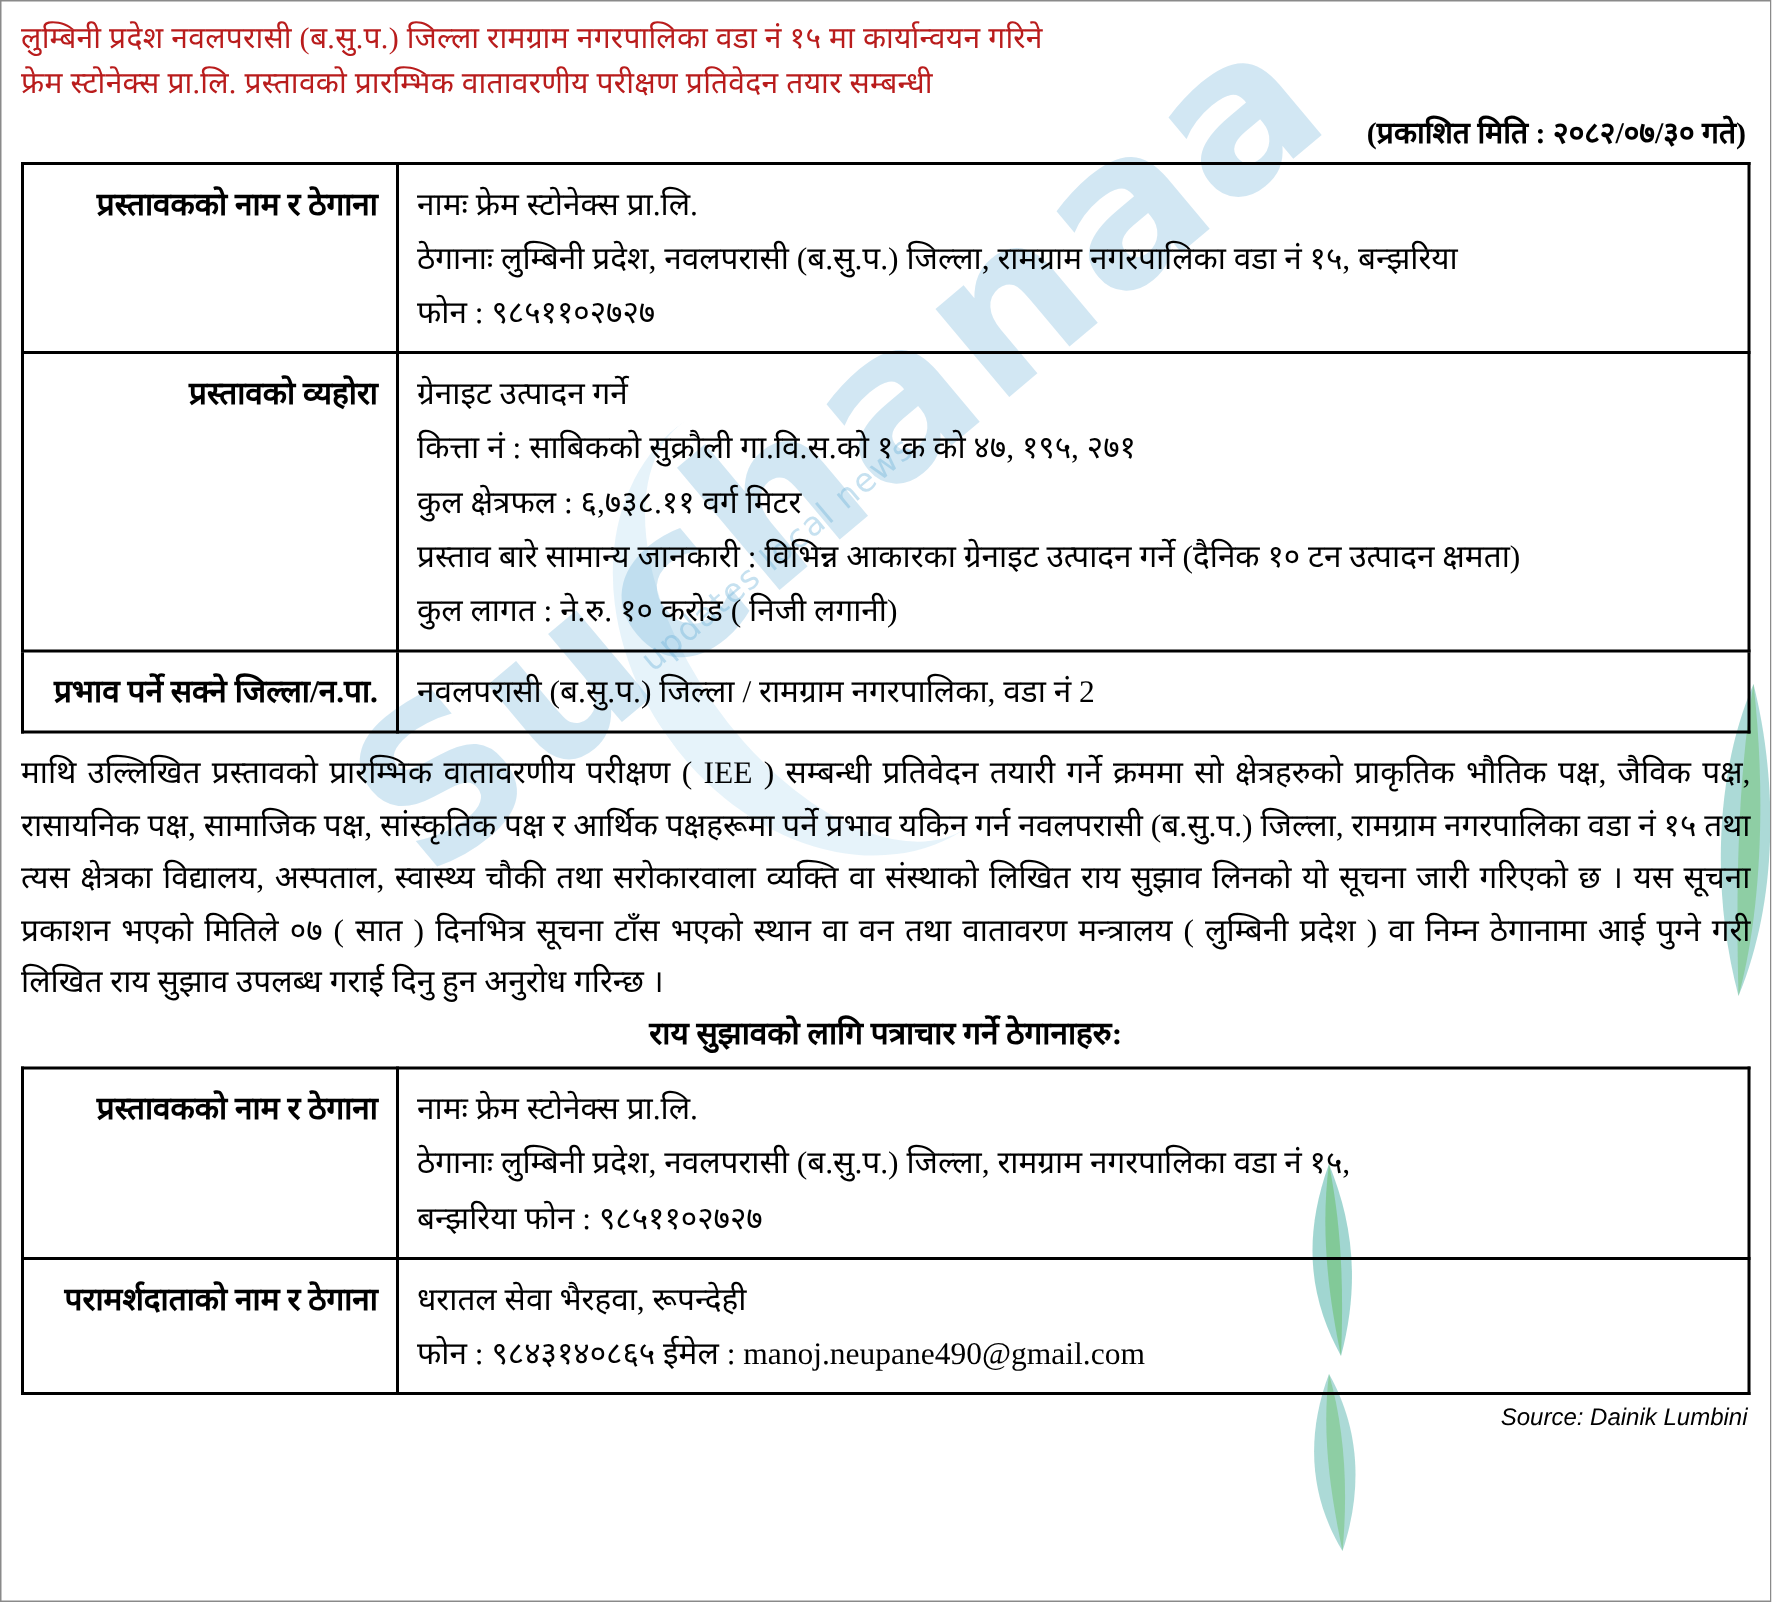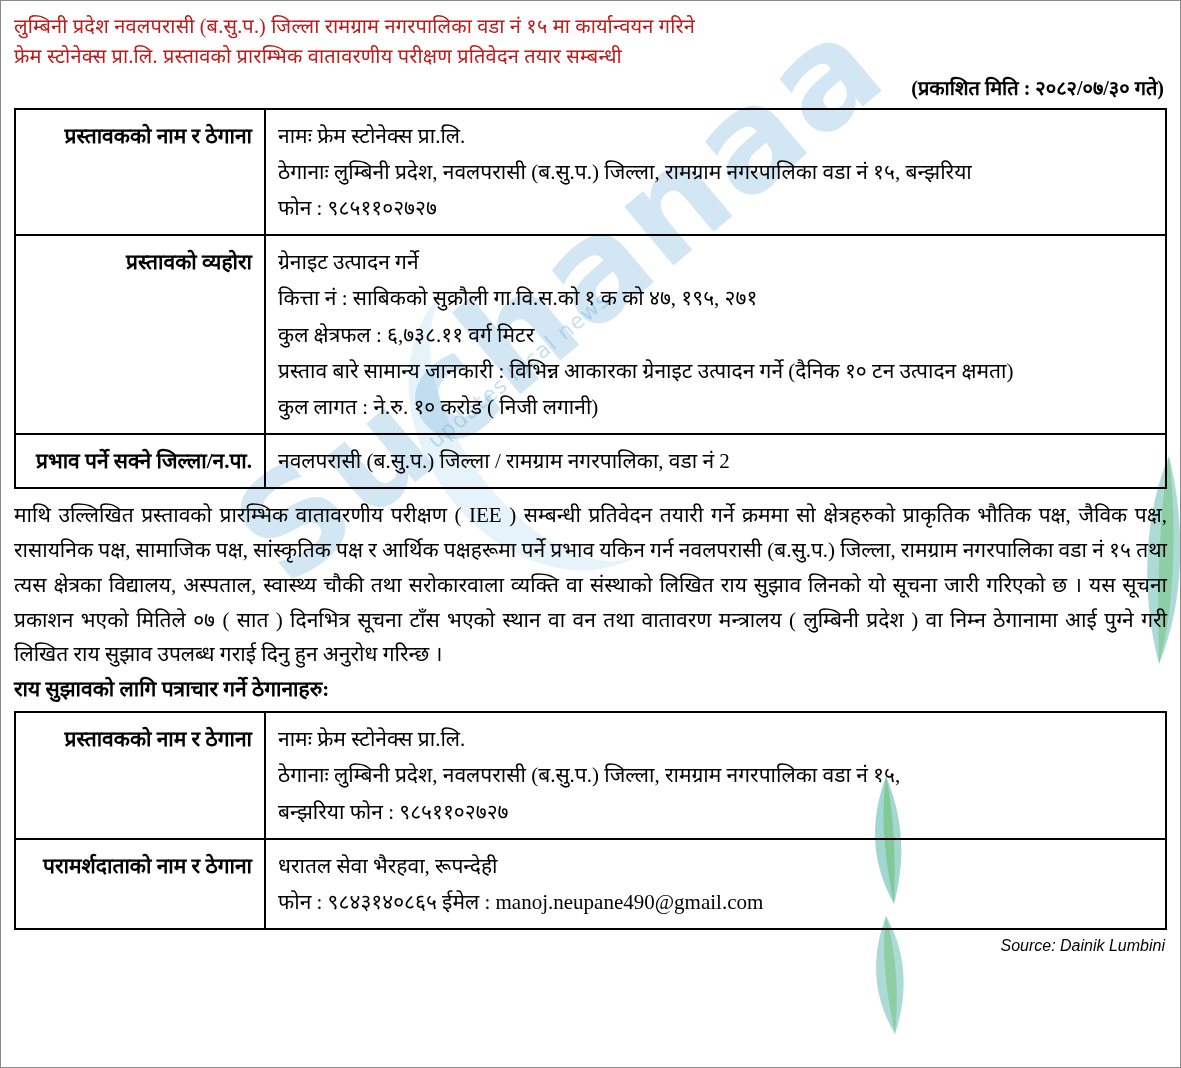--- a/index.html
+++ b/index.html
@@ -40,21 +40,21 @@
     font-size: 21px;
     line-height: 1.72;
   }
   td.label-cell { width: 250px; font-weight: bold; text-align: right; }
   .cell-line { white-space: normal; }
 
   .body-par {
     font-size: 21px; line-height: 1.66; text-align: justify;
     margin: 9px 0 2px 0;
   }
-  .bold-line { font-size: 21px; font-weight: bold; margin: 1px 0 9px 0; }
+  .bold-line { font-size: 21px; font-weight: bold; margin: 1px 0 9px 0; text-align: center; }
 
   .source {
     text-align: right; font-style: italic;
     font-family: "Liberation Sans", sans-serif;
     font-size: 16px; margin-top: 7px; padding-right: 2px;
   }
 
   
   .watermark-layer { position: absolute; inset: 0; z-index: 0; pointer-events: none; }
   .wm-text {

